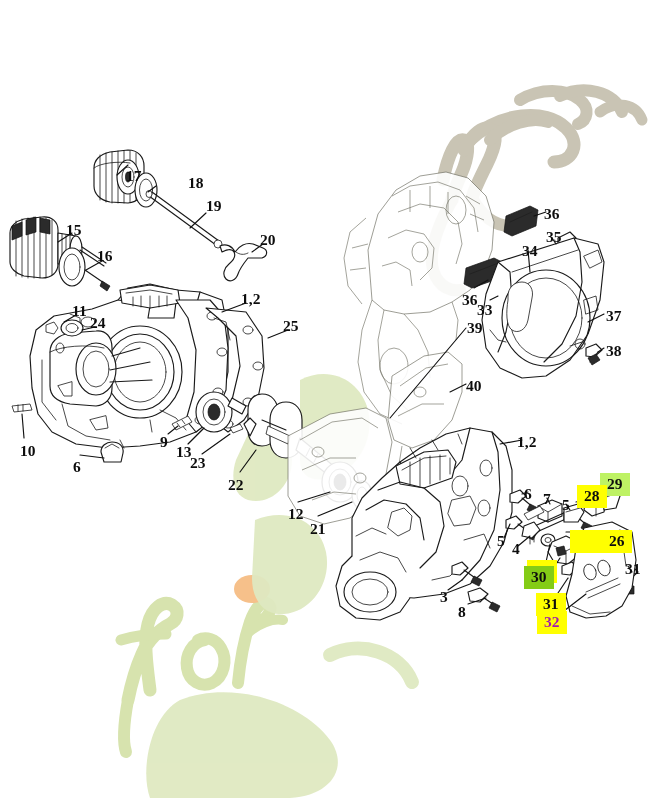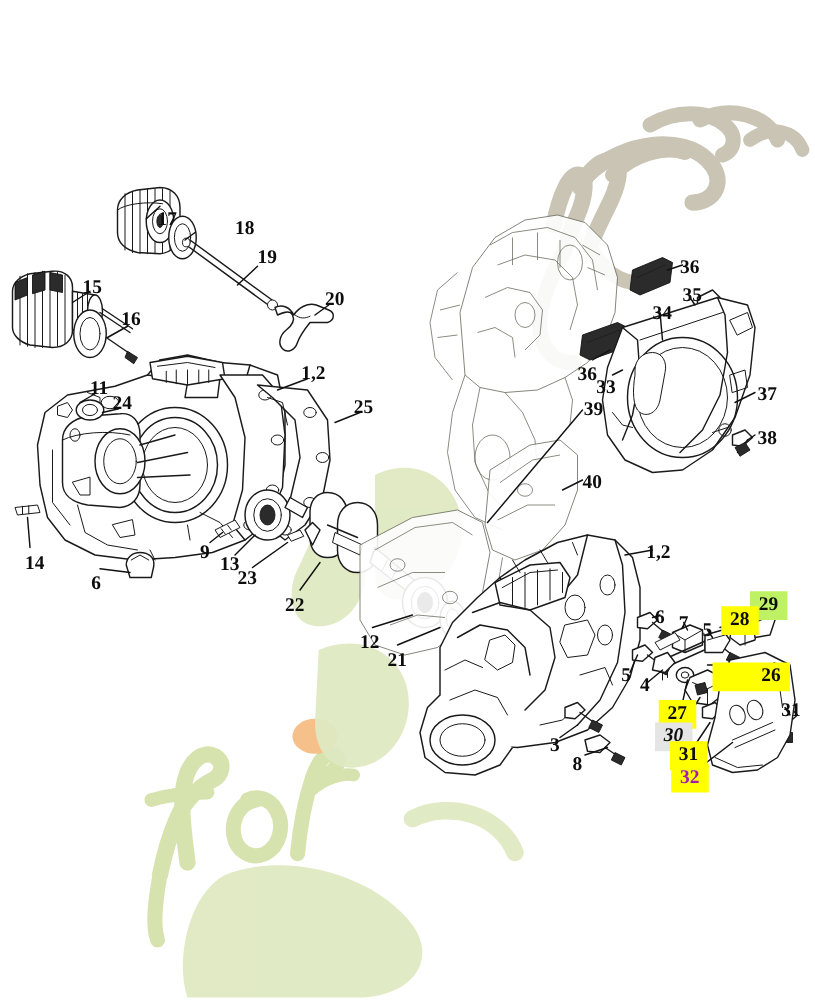--- a/index.html
+++ b/index.html
@@ -551,21 +551,21 @@
       <div class="callout plain" style="left: 126px; top: 152px; margin-top: 16px;">17</div>
       <div class="callout plain" style="left: 152px; top: 175px; margin-left: 36px;">18</div>
       <div class="callout plain" style="left: 206px; top: 198px;">19</div>
       <div class="callout plain" style="left: 260px; top: 232px;">20</div>
       <div class="callout plain" style="left: 66px; top: 222px;">15</div>
       <div class="callout plain" style="left: 97px; top: 248px;">16</div>
       <div class="callout plain" style="left: 241px; top: 291px;">1,2</div>
       <div class="callout plain" style="left: 72px; top: 303px;">11</div>
       <div class="callout plain" style="left: 90px; top: 315px;">24</div>
       <div class="callout plain" style="left: 283px; top: 318px;">25</div>
-      <div class="callout plain" style="left: 20px; top: 443px;">14</div>
+      <div class="callout plain" style="left: 20px; top: 443px;">10</div>
       <div class="callout plain" style="left: 73px; top: 459px;">6</div>
       <div class="callout plain" style="left: 160px; top: 434px;">9</div>
       <div class="callout plain" style="left: 176px; top: 444px;">13</div>
       <div class="callout plain" style="left: 190px; top: 455px;">23</div>
       <div class="callout plain" style="left: 228px; top: 477px;">22</div>
       <div class="callout plain" style="left: 288px; top: 506px;">12</div>
       <div class="callout plain" style="left: 310px; top: 521px;">21</div>
       <div class="callout plain" style="left: 544px; top: 206px;">36</div>
       <div class="callout plain" style="left: 546px; top: 229px;">35</div>
       <div class="callout plain" style="left: 522px; top: 243px;">34</div>
@@ -581,18 +581,18 @@
       <div class="callout plain" style="left: 562px; top: 497px;">5</div>
       <div class="callout plain" style="left: 497px; top: 533px;">5</div>
       <div class="callout plain" style="left: 512px; top: 541px;">4</div>
       <div class="callout plain" style="left: 440px; top: 589px;">3</div>
       <div class="callout plain" style="left: 458px; top: 604px;">8</div>
       <div class="callout plain" style="left: 625px; top: 561px;">31</div>
       <div class="callout hl" style="left: 600px; top: 473px; background: #bef264; color: rgb(13, 13, 13);">29</div>
       <div class="callout hl" style="left: 577px; top: 485px; background: rgb(255, 255, 0); color: rgb(13, 13, 13);">28</div>
       <div class="callout hl" style="left: 570px; top: 530px; background: rgb(255, 255, 0); color: rgb(13, 13, 13); padding-left: 39px;">26</div>
       <div class="callout hl" style="left: 527px; top: 560px; background: rgb(255, 255, 0); color: rgb(13, 13, 13);">27</div>
-      <div class="callout hl" style="left: 524px; top: 578px; background: #e5e5e5; color: rgb(13, 13, 13); font-style: italic;">30</div>
+      <div class="callout hl" style="left: 524px; top: 566px; background: #84cc16; color: rgb(13, 13, 13);">30</div>
       <div class="callout hl" style="left: 536px; top: 593px; background: rgb(255, 255, 0); color: rgb(13, 13, 13);">31</div>
       <div class="callout hl" style="left: 537px; top: 611px; background: rgb(255, 255, 0); color: #a21caf;">32</div>
     </div>
 
 </div>
 
 </body></html>

